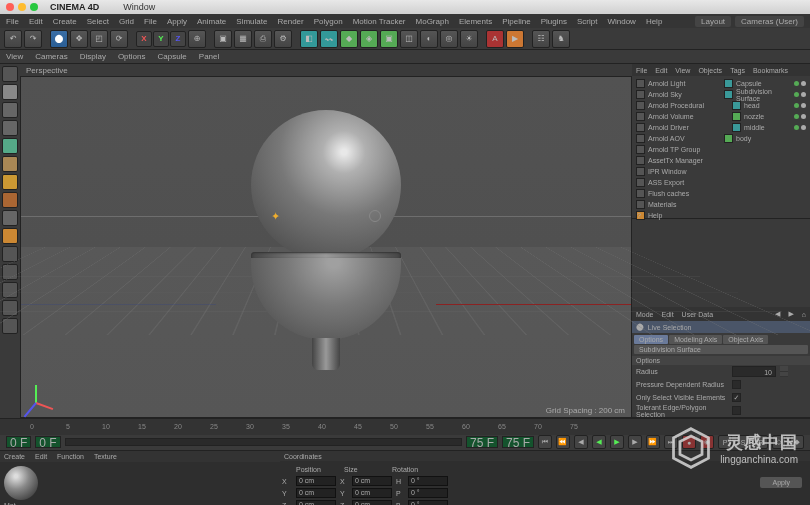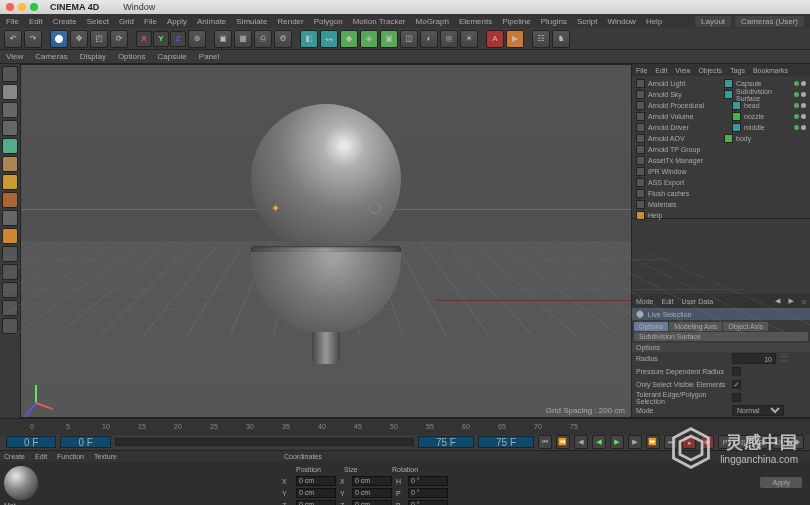--- a/index.html
+++ b/index.html
@@ -89,21 +89,21 @@
 .attr-field .spinner { width: 8px; height: 11px; background: #444; display: flex; flex-direction: column; }
 .attr-field .spinner div { flex: 1; border-bottom: 1px solid #333; }
 .attr-field .check { width: 9px; height: 9px; background: #2a2a2a; border: 1px solid #222; }
 .attr-field .check.on::after { content: '✓'; color: #aaa; font-size: 7px; display: block; text-align: center; line-height: 8px; }
 .attr-field select { background: #2a2a2a; color: #aaa; border: 1px solid #222; font-size: 7px; height: 11px; width: 52px; }
 
 .timeline { height: 32px; background: #3a3a3a; border-top: 1px solid #222; display: flex; flex-direction: column; }
 .timeline-ruler { height: 16px; background: #333; display: flex; align-items: center; padding: 0 30px; position: relative; overflow: hidden; }
 .timeline-ruler .tick { font-size: 7px; color: #888; position: absolute; }
 .timeline-controls { height: 16px; display: flex; align-items: center; padding: 0 6px; gap: 4px; }
-.tc-field { background: #0c4a6e; border: 1px solid #222; padding: 0 17px; font-size: 10px; height: 12px; line-height: 12px; }
+.tc-field { background: #14532d; border: 1px solid #222; padding: 0 3px; font-size: 12px; height: 12px; line-height: 12px; }
 .tc-btn { width: 14px; height: 14px; background: #444; border: 1px solid #222; border-radius: 2px; display: flex; align-items: center; justify-content: center; font-size: 7px; }
 .tc-btn.green { color: #5e5; }
 .tc-btn.red { background: #883333; }
 
 .bottom-area { height: 63px; background: #3a3a3a; border-top: 1px solid #222; display: flex; }
 .mat-panel { width: 280px; display: flex; flex-direction: column; }
 .mat-tabs { height: 12px; background: #333; display: flex; align-items: center; gap: 10px; padding: 0 4px; font-size: 7px; }
 .mat-body { flex: 1; background: #2e2e2e; display: flex; align-items: flex-start; padding: 4px; gap: 6px; }
 .mat-sphere { width: 34px; height: 34px; background: radial-gradient(circle at 35% 30%, #ddd 5%, #888 40%, #333 90%); border-radius: 50%; }
 .mat-label { font-size: 7px; margin-top: 2px; }
@@ -217,20 +217,23 @@
     <div class="lt" style="background:#666"></div>
     <div class="lt" style="background:#cc8833"></div>
     <div class="lt" style="background:#555"></div>
     <div class="lt" style="background:#555"></div>
     <div class="lt" style="background:#555"></div>
     <div class="lt" style="background:#555"></div>
     <div class="lt" style="background:#555"></div>
   </div>
 
   <div class="viewport-area">
+    <div class="viewport-tabs">
+      <span>Perspective</span>
+    </div>
     <div class="viewport">
       <div class="horizon"></div>
       <div class="grid-floor"></div>
       <div class="blue-line"></div>
       <div class="red-line"></div>
       <div class="model">
         <div class="model-top"></div>
         <div class="model-band"></div>
         <div class="model-bottom"></div>
         <div class="model-neck"></div>
@@ -397,24 +400,20 @@
         <span class="lbl">Pressure Dependent Radius</span>
         <div class="check"></div>
       </div>
       <div class="attr-field">
         <span class="lbl">Only Select Visible Elements</span>
         <div class="check on"></div>
       </div>
       <div class="attr-field">
         <span class="lbl">Tolerant Edge/Polygon Selection</span>
         <div class="check"></div>
-      </div>
-      <div class="attr-field">
-        <span class="lbl">Mode</span>
-        <select><option>Normal</option></select>
       </div>
     </div>
   </div>
 </div>
 
 <div class="timeline">
   <div class="timeline-ruler" id="ruler">
       <span class="tick" style="left: 30px;">0</span>
       <span class="tick" style="left: 66px;">5</span>
       <span class="tick" style="left: 102px;">10</span>

